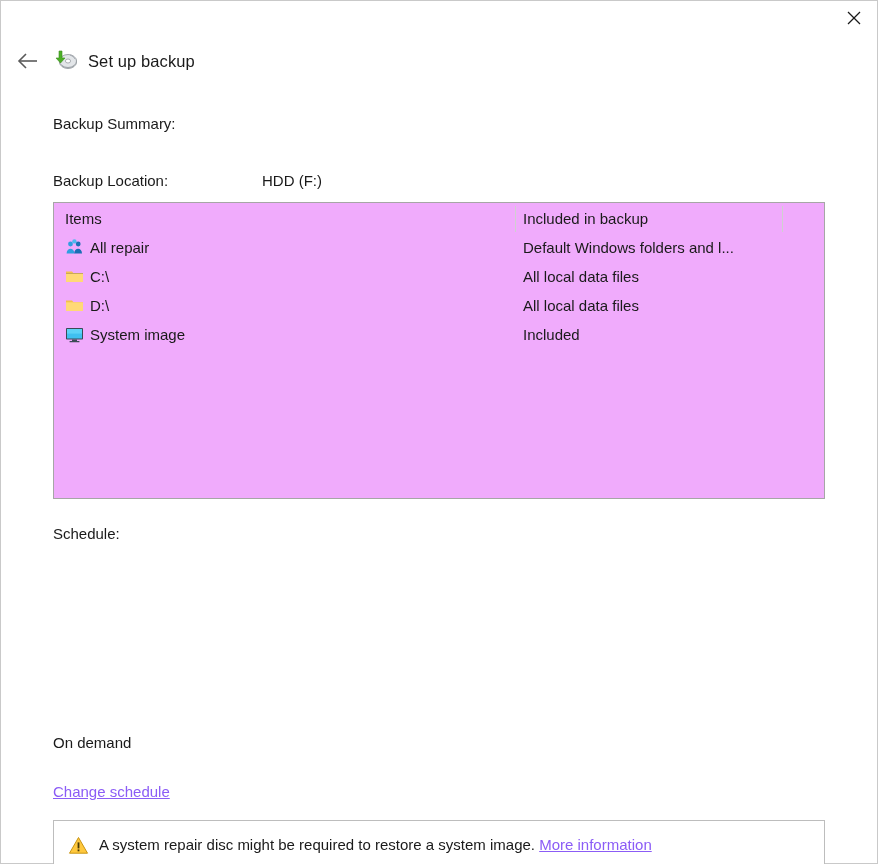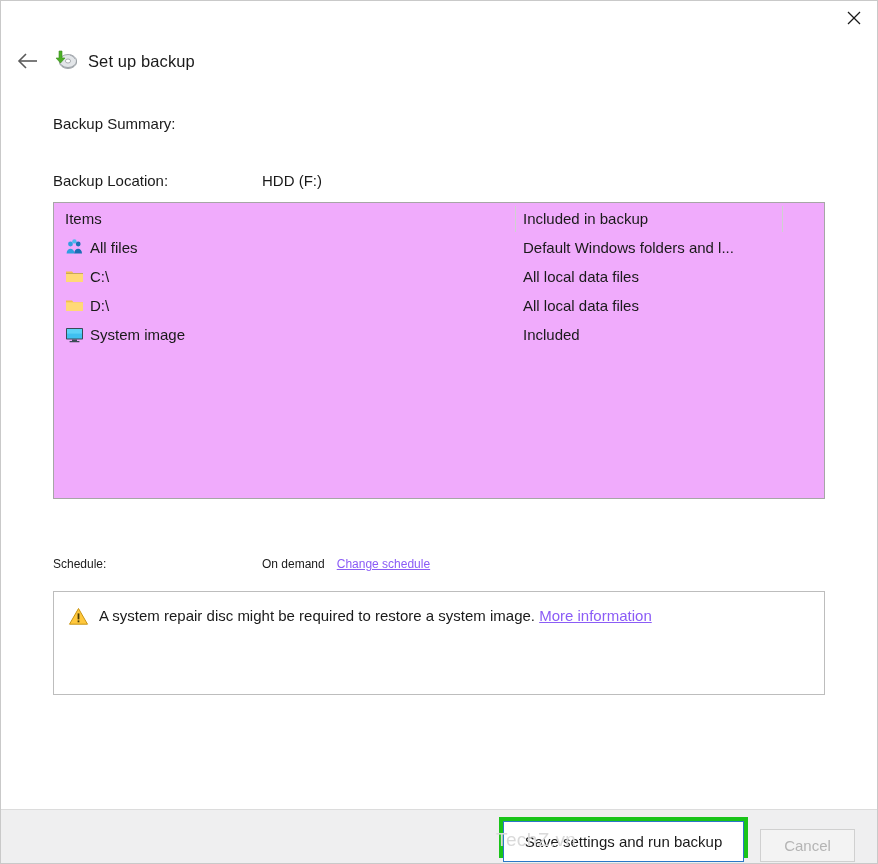--- a/index.html
+++ b/index.html
@@ -151,21 +151,22 @@
     white-space: nowrap;
   }
 
   .ic { width: 19px; height: 19px; flex: 0 0 19px; position: relative; display:block; }
 
   
   #row-schedule {
     margin-top: 26px;
     display: flex;
     align-items: baseline;
-    font-size: 12px;
+    font-size: 15px;
+    flex-direction: column;
   }
   #row-schedule .kv-label { width: 209px; flex: 0 0 209px; }
   .link {
     color: #8b5cf6;
     text-decoration: underline;
     cursor: pointer;
     margin-top: 32px;
   }
   .sched-val { margin-right: 12px; }
 
@@ -307,21 +308,21 @@
         <div class="cell-items">
           <span class="ic">
             <svg width="19" height="19" viewBox="0 0 19 19">
               <circle cx="5.5" cy="6" r="2.4" fill="#2f9fe0"></circle>
               <circle cx="13.2" cy="6" r="2.4" fill="#1a6fb5"></circle>
               <circle cx="9.4" cy="3.4" r="2.2" fill="#4fb9ee"></circle>
               <path d="M1.6 15.4c0-3 1.9-4.7 3.9-4.7s3.9 1.7 3.9 4.7z" fill="#2f9fe0"></path>
               <path d="M9.2 15.4c0-3 1.9-4.7 3.9-4.7s3.9 1.7 3.9 4.7z" fill="#1a6fb5"></path>
             </svg>
           </span>
-          <span>All files</span>
+          <span>All repair</span>
         </div>
         <div class="cell-inc">Default Windows folders and l...</div>
       </div>
 
       <div class="lb-row">
         <div class="cell-items">
           <span class="ic">
             <svg width="19" height="19" viewBox="0 0 19 19">
               <path d="M1 4.5h6l1.5 1.8H18V15H1z" fill="#f3c14b"></path>
               <path d="M1 6.3h17V15H1z" fill="#ffd униф76"></path>

